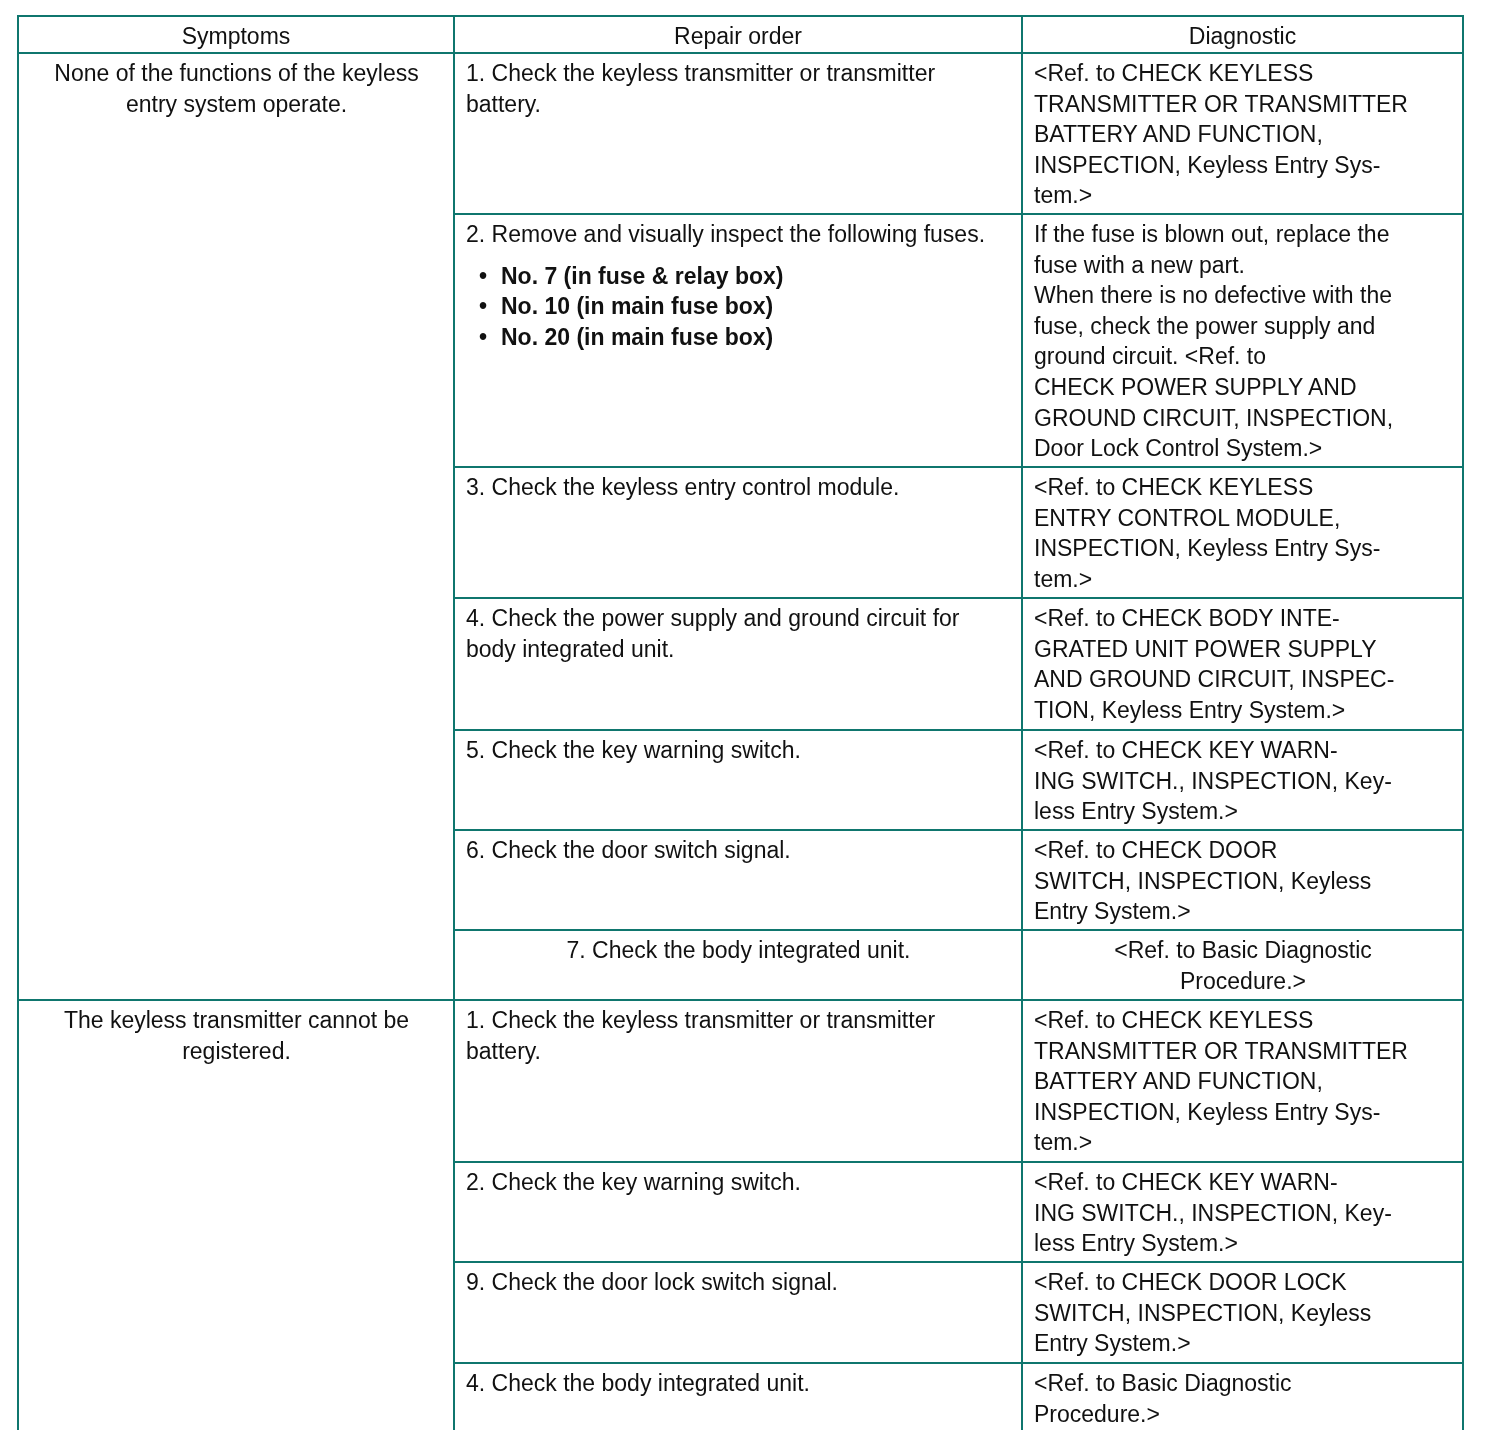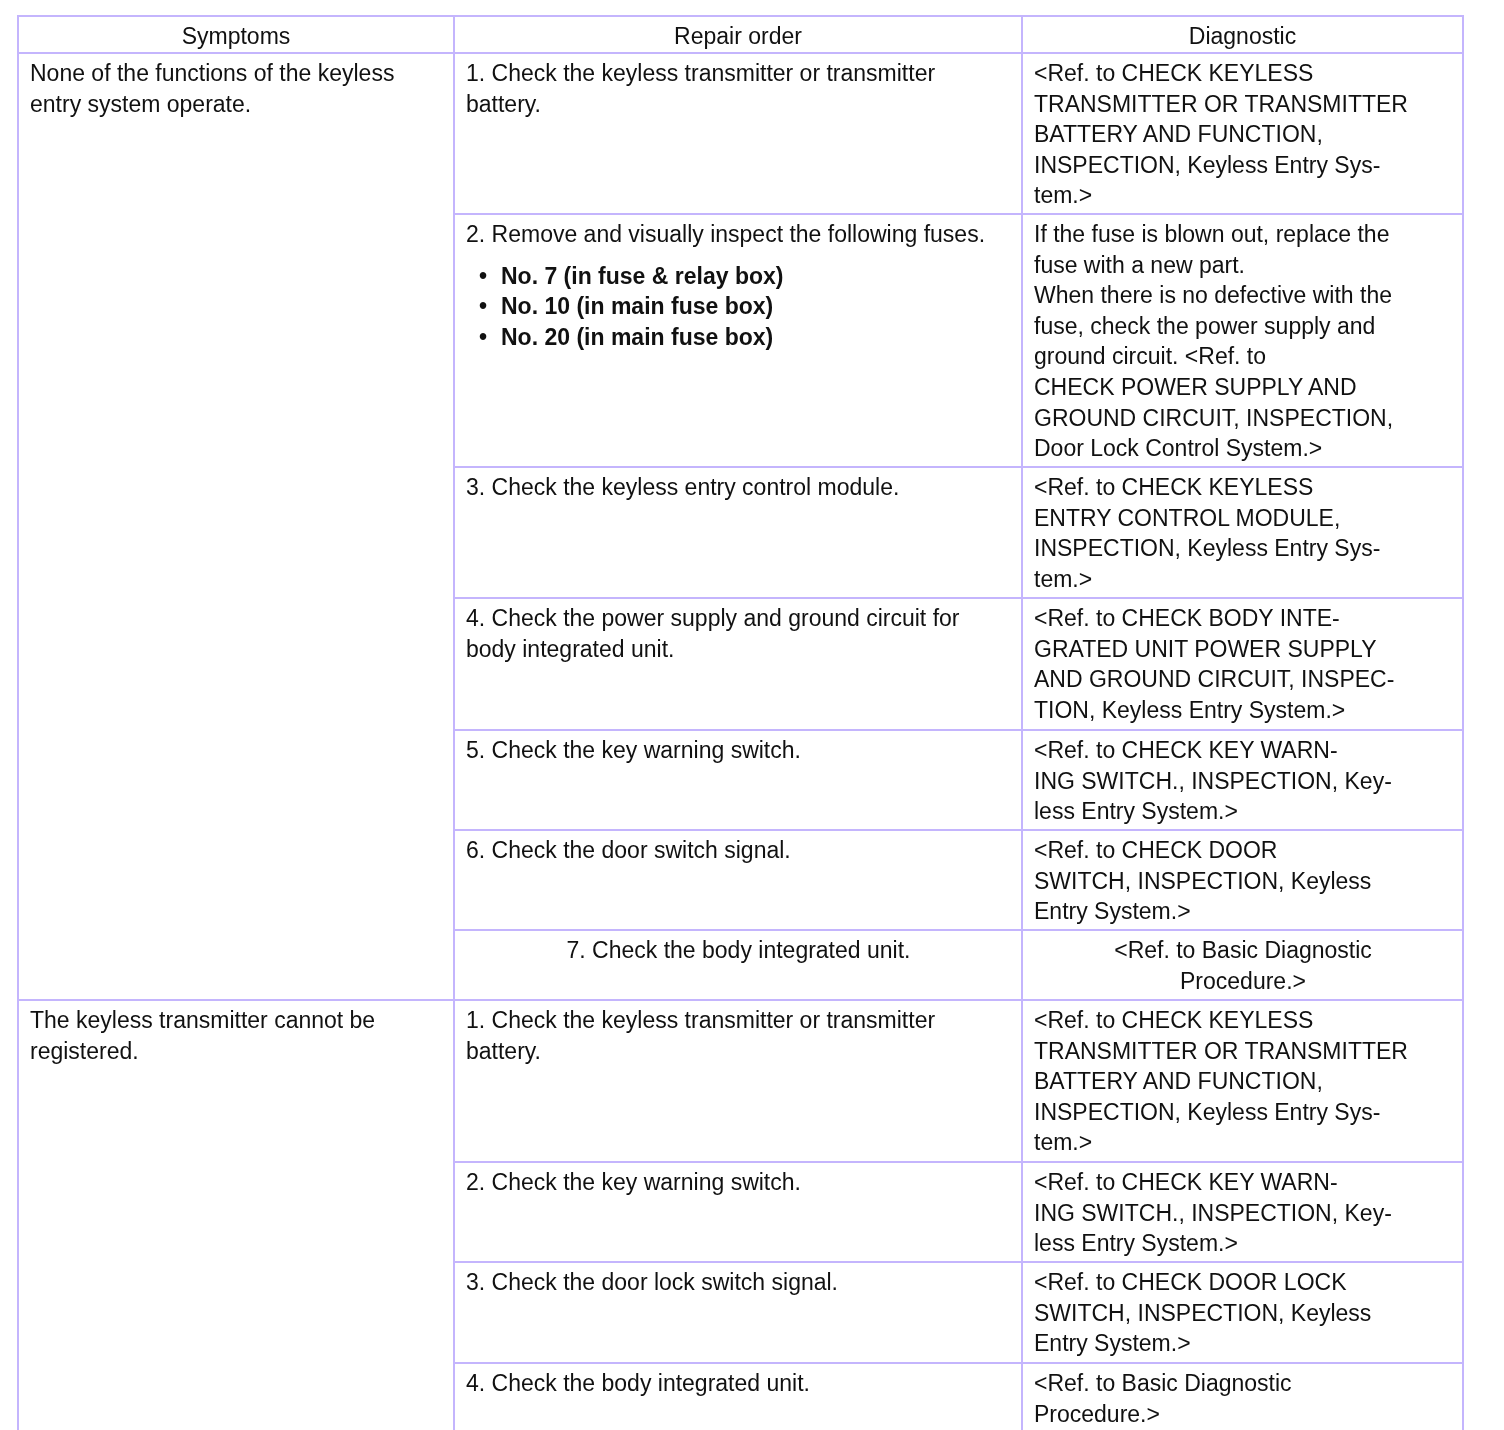--- a/index.html
+++ b/index.html
@@ -21,34 +21,35 @@
       width: 1445px;
       border-collapse: collapse;
       table-layout: fixed;
       font-size: 23px;
       line-height: 30.6px;
     }
     table.diag col.c1 { width: 436px; }
     table.diag col.c2 { width: 568px; }
     table.diag col.c3 { width: 441px; }
     table.diag th, table.diag td {
-      border: 2px solid #c4b5fd;
+      border: 2px solid #0f766e;
       vertical-align: top;
       padding: 4px 10px 2px 11px;
       text-align: left;
       font-weight: normal;
       overflow: hidden;
     }
     table.diag thead th {
       text-align: center;
       height: 32px;
       padding: 3px 6px 0 6px;
       line-height: 32px;
     }
     table.diag td.sym {
+      text-align: center;
     }
     .bullets {
       margin: 11px;
       padding: 0;
       list-style: none;
       font-weight: bold;
     }
     .bullets li {
       position: relative;
       padding-left: 24px;
@@ -159,21 +160,21 @@
 INSPECTION, Keyless Entry Sys-
 tem.&gt;</td>
     </tr>
     <tr class="r-b2">
       <td>2. Check the key warning switch.</td>
       <td class="ref">&lt;Ref. to CHECK KEY WARN-
 ING SWITCH., INSPECTION, Key-
 less Entry System.&gt;</td>
     </tr>
     <tr class="r-b3">
-      <td>3. Check the door lock switch signal.</td>
+      <td>9. Check the door lock switch signal.</td>
       <td class="ref">&lt;Ref. to  CHECK DOOR LOCK
 SWITCH, INSPECTION, Keyless
 Entry System.&gt;</td>
     </tr>
     <tr class="r-b4">
       <td>4. Check the body integrated unit.</td>
       <td class="ref">&lt;Ref. to Basic Diagnostic
 Procedure.&gt;</td>
     </tr>
   </tbody>

